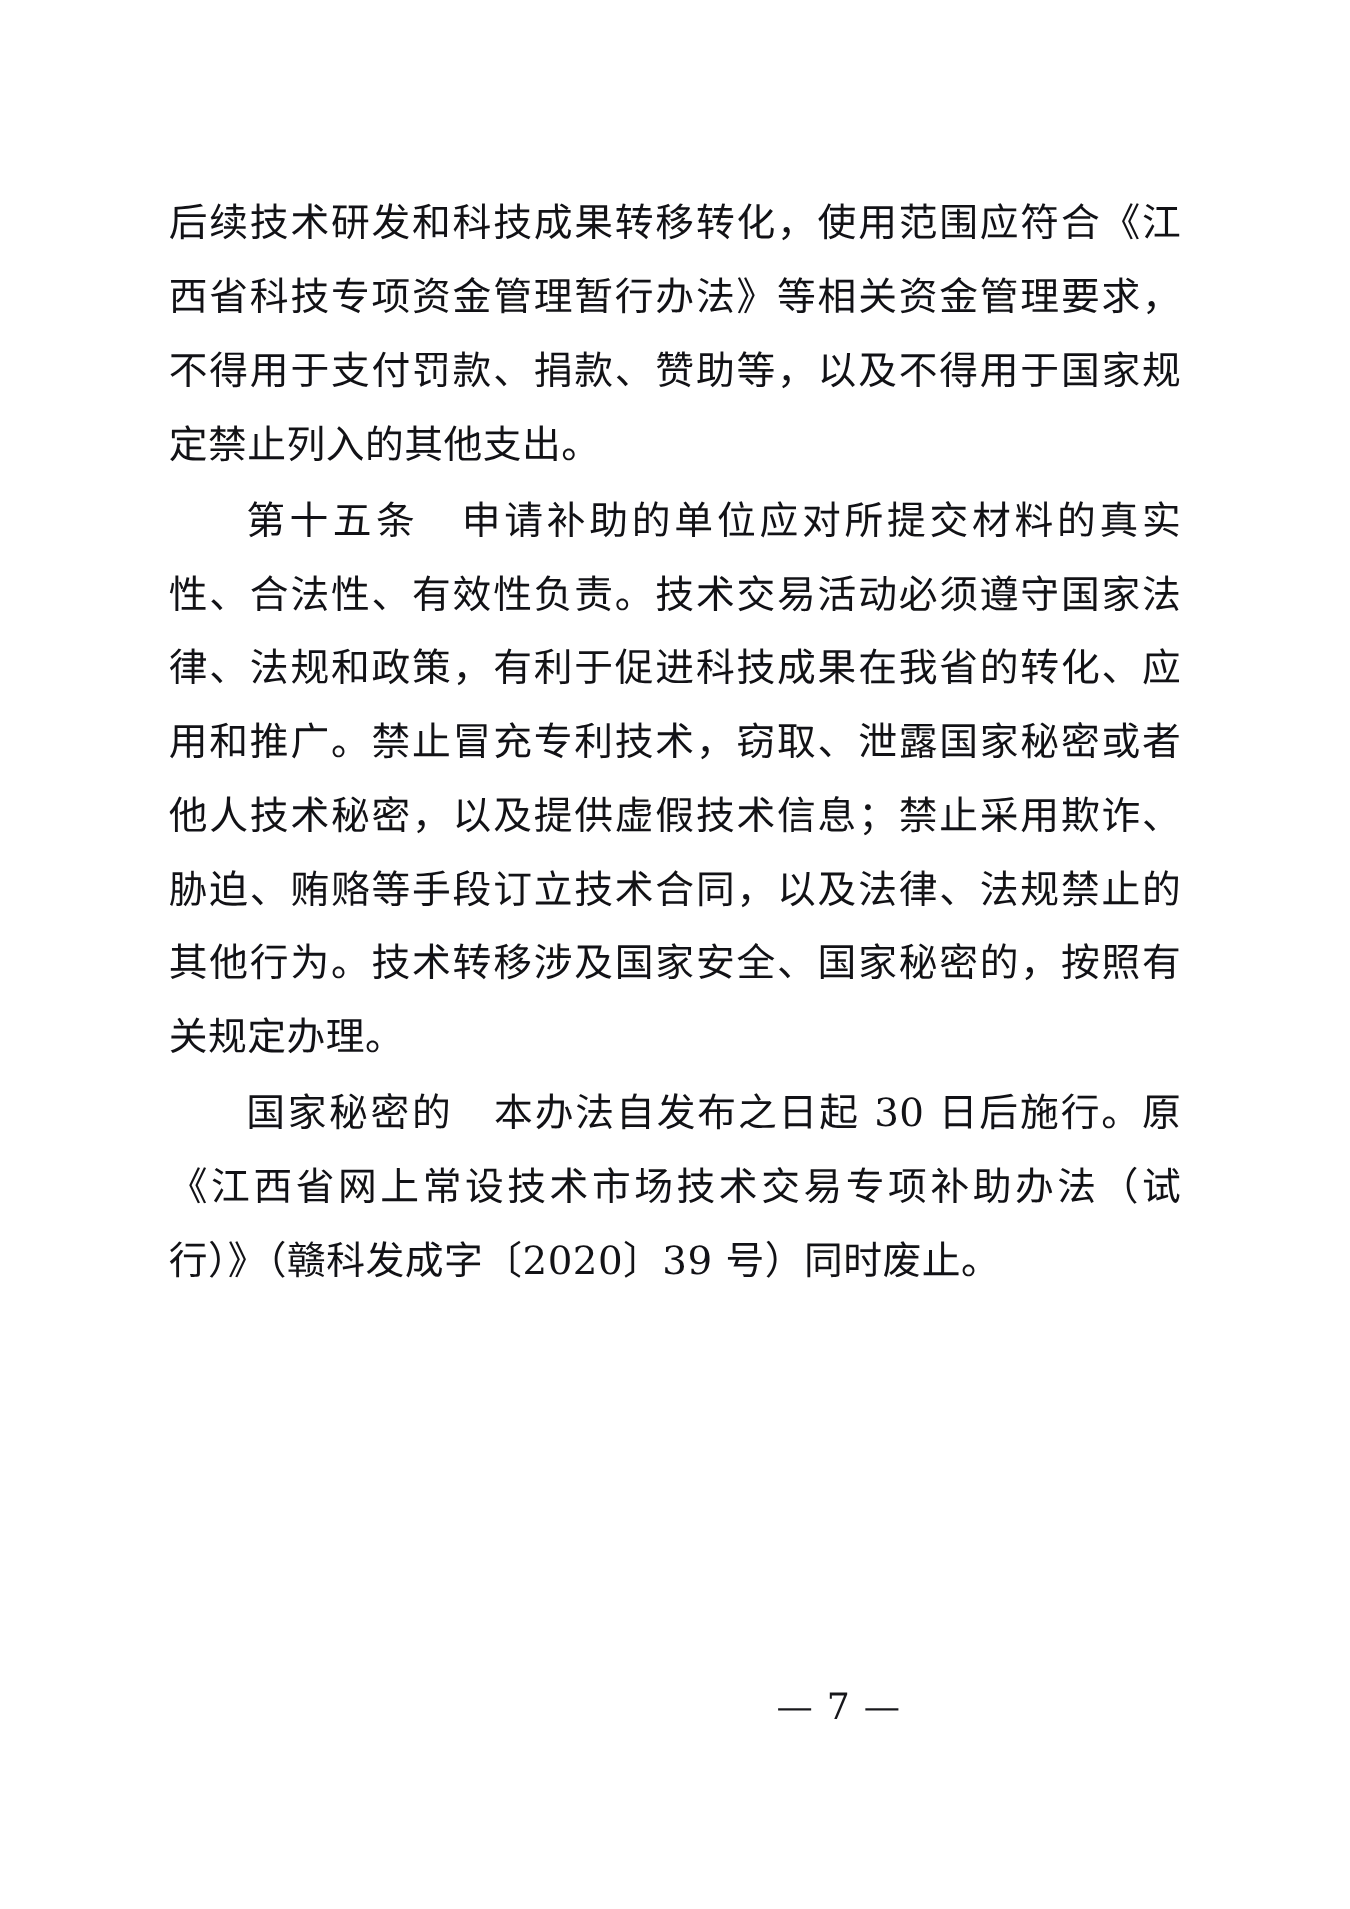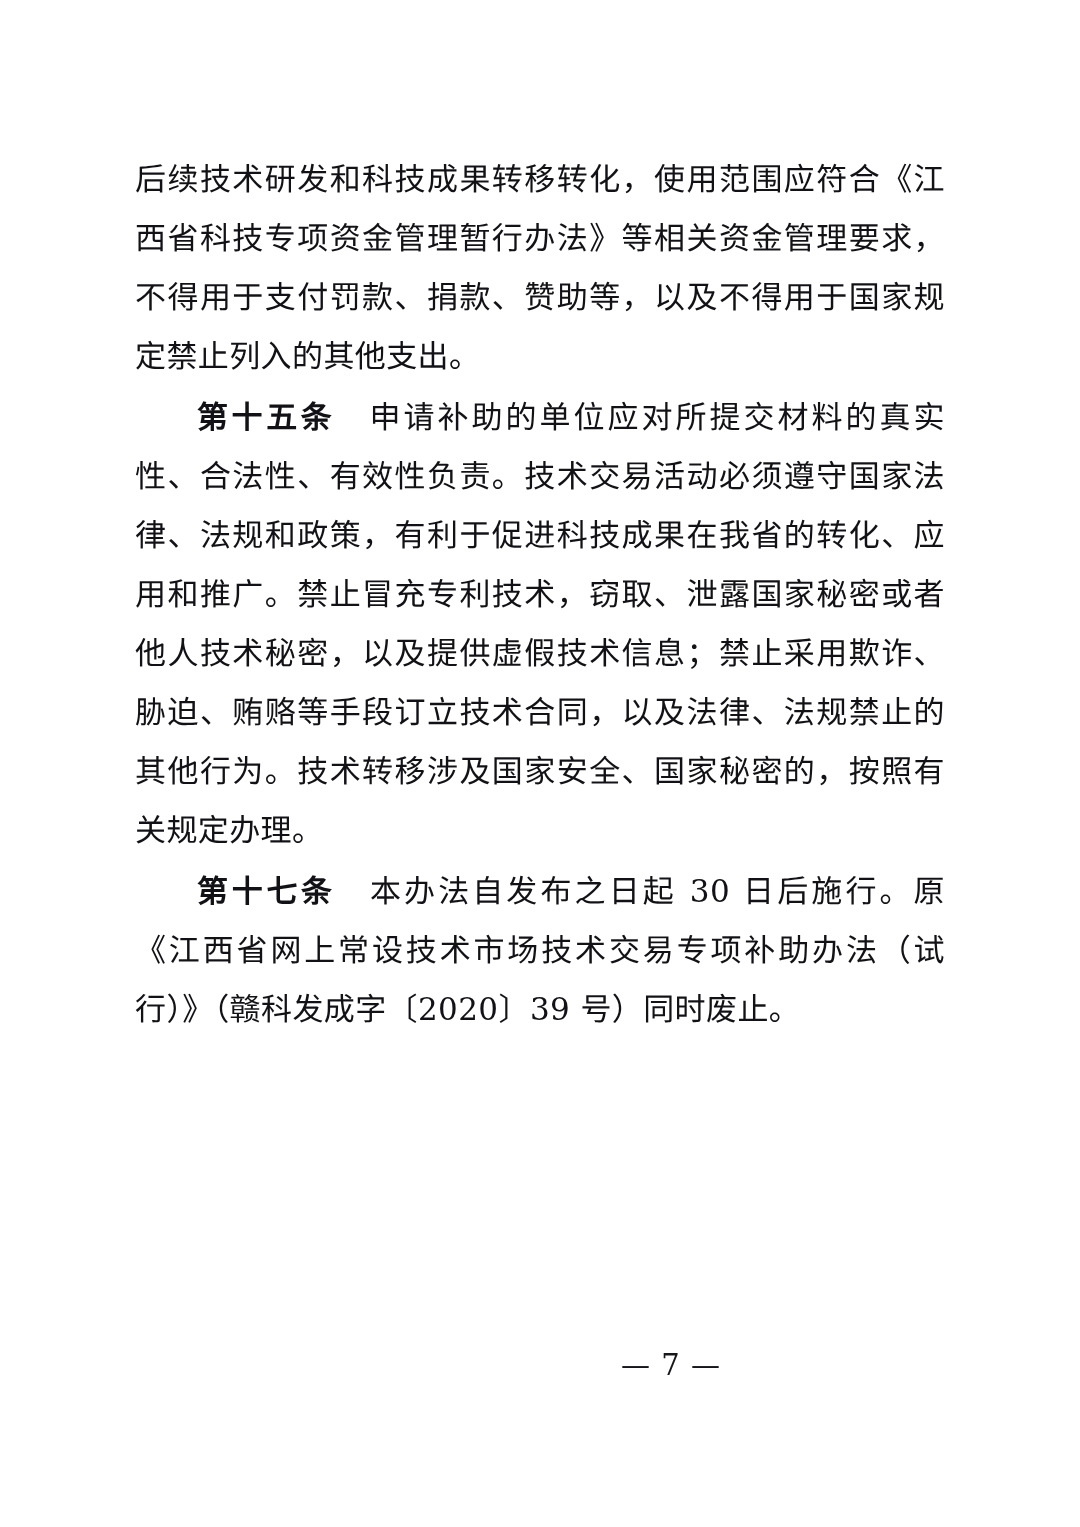--- a/index.html
+++ b/index.html
@@ -34,21 +34,21 @@
     text-align: justify;
     text-justify: inter-ideograph;
     letter-spacing: 0.4px;
     font-weight: 400;
     color: #121216;
   }
   p.indent {
     text-indent: 62px;
   }
   .art-label {
-    font-weight: 700;
+    font-weight: 400;
     letter-spacing: 1px;
   }
   .gap-after {
     margin-bottom: 4px;
   }
   .footer {
     position: absolute;
     left: 135px;
     right: 135px;
     top: 1345px;
@@ -69,20 +69,20 @@
     <p class="para gap-after">
       <span>后续技术研发和科技成果转移转化，使用范围应符合《江西省科技专项资金管理暂行办法》等相关资金管理要求，不得用于支付罚款、捐款、赞助等，以及不得用于国家规定禁止列入的其他支出。</span>
     </p>
 
     <p class="para indent gap-after">
       <span class="art-label">第十五条</span><span>　申请补助的单位应对所提交材料的真实性、合法性、有效性负责。技术交易活动必须遵守国家法律、法规和政策，有利于促进科技成果在我省的转化、应用和推广。禁止冒充专利技术，窃取、泄露国家秘密或者他人技术秘密，以及提供虚假技术信息；禁止采用欺诈、胁迫、贿赂等手段订立技术合同，以及法律、法规禁止的其他行为。技术转移涉及国家安全、国家秘密的，按照有关规定办理。</span>
     </p>
 
 
     <p class="para indent gap-after">
-      <span class="art-label">第十七条</span><span>　本办法自发布之日起 30 日后施行。原《江西省网上常设技术市场技术交易专项补助办法（试行）》（赣科发成字〔2020〕39 号）同时废止。</span>
+      <span class="art-label">国家秘密的</span><span>　本办法自发布之日起 30 日后施行。原《江西省网上常设技术市场技术交易专项补助办法（试行）》（赣科发成字〔2020〕39 号）同时废止。</span>
     </p>
 
 
   </div>
 
   <div class="footer">— 7 —</div>
 </div>
 
 </body></html>

